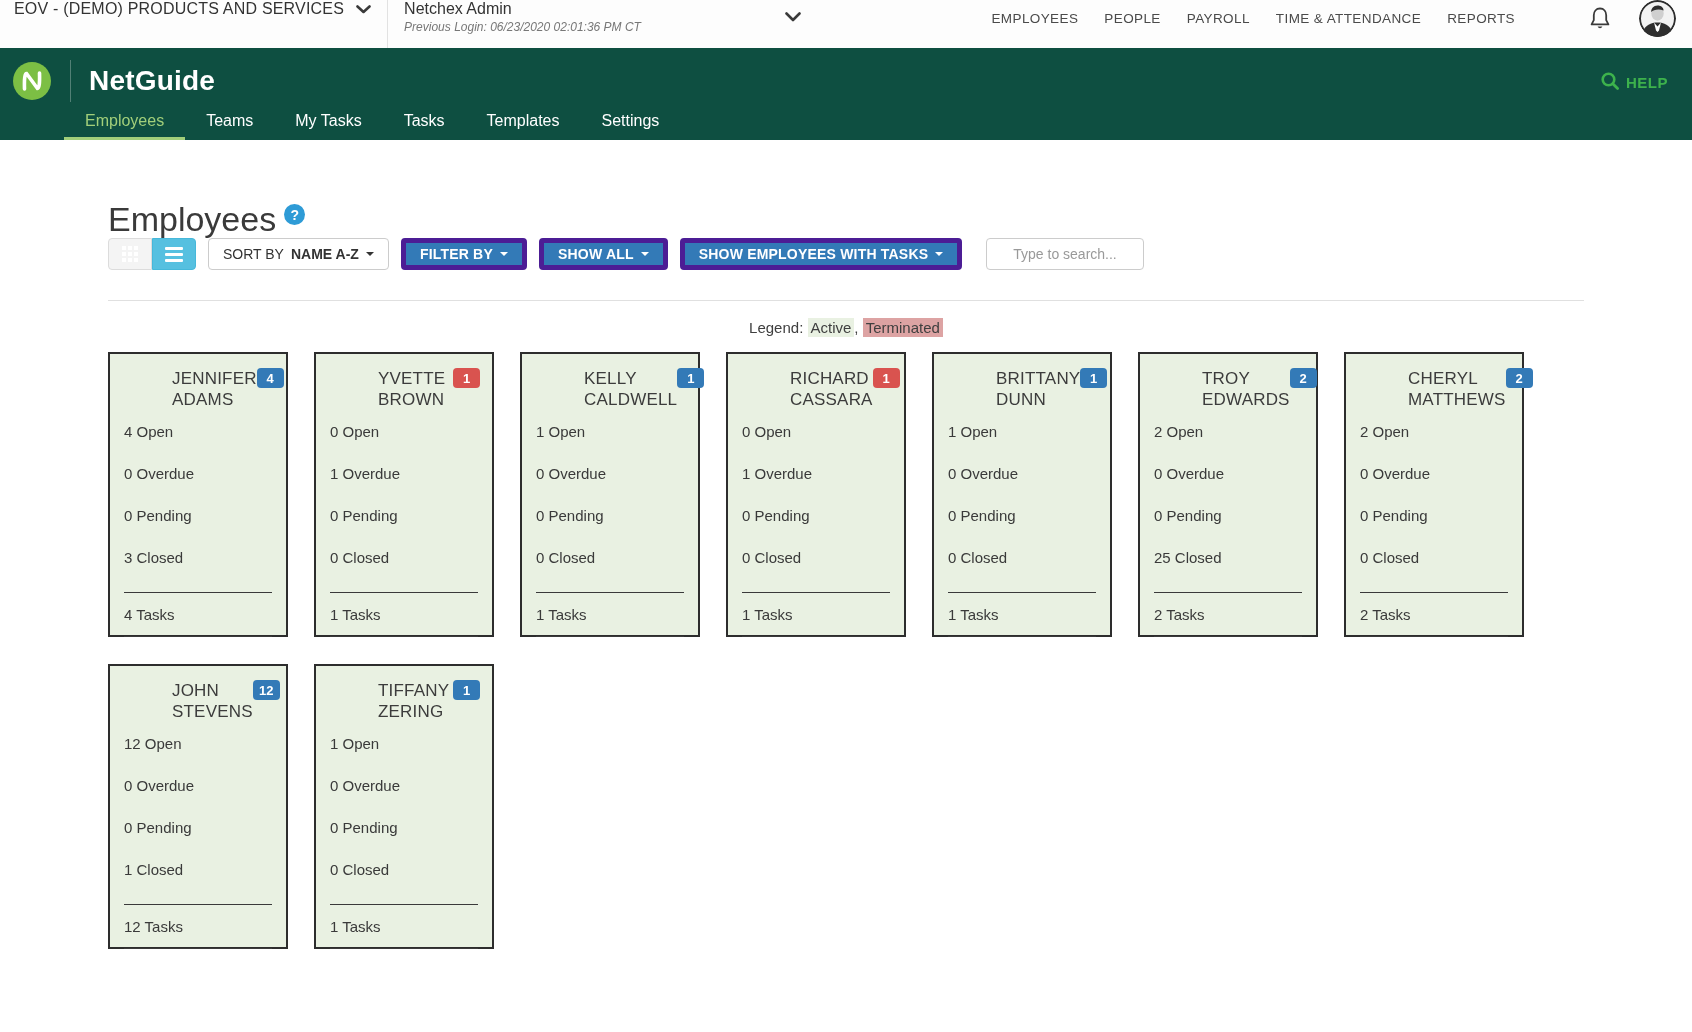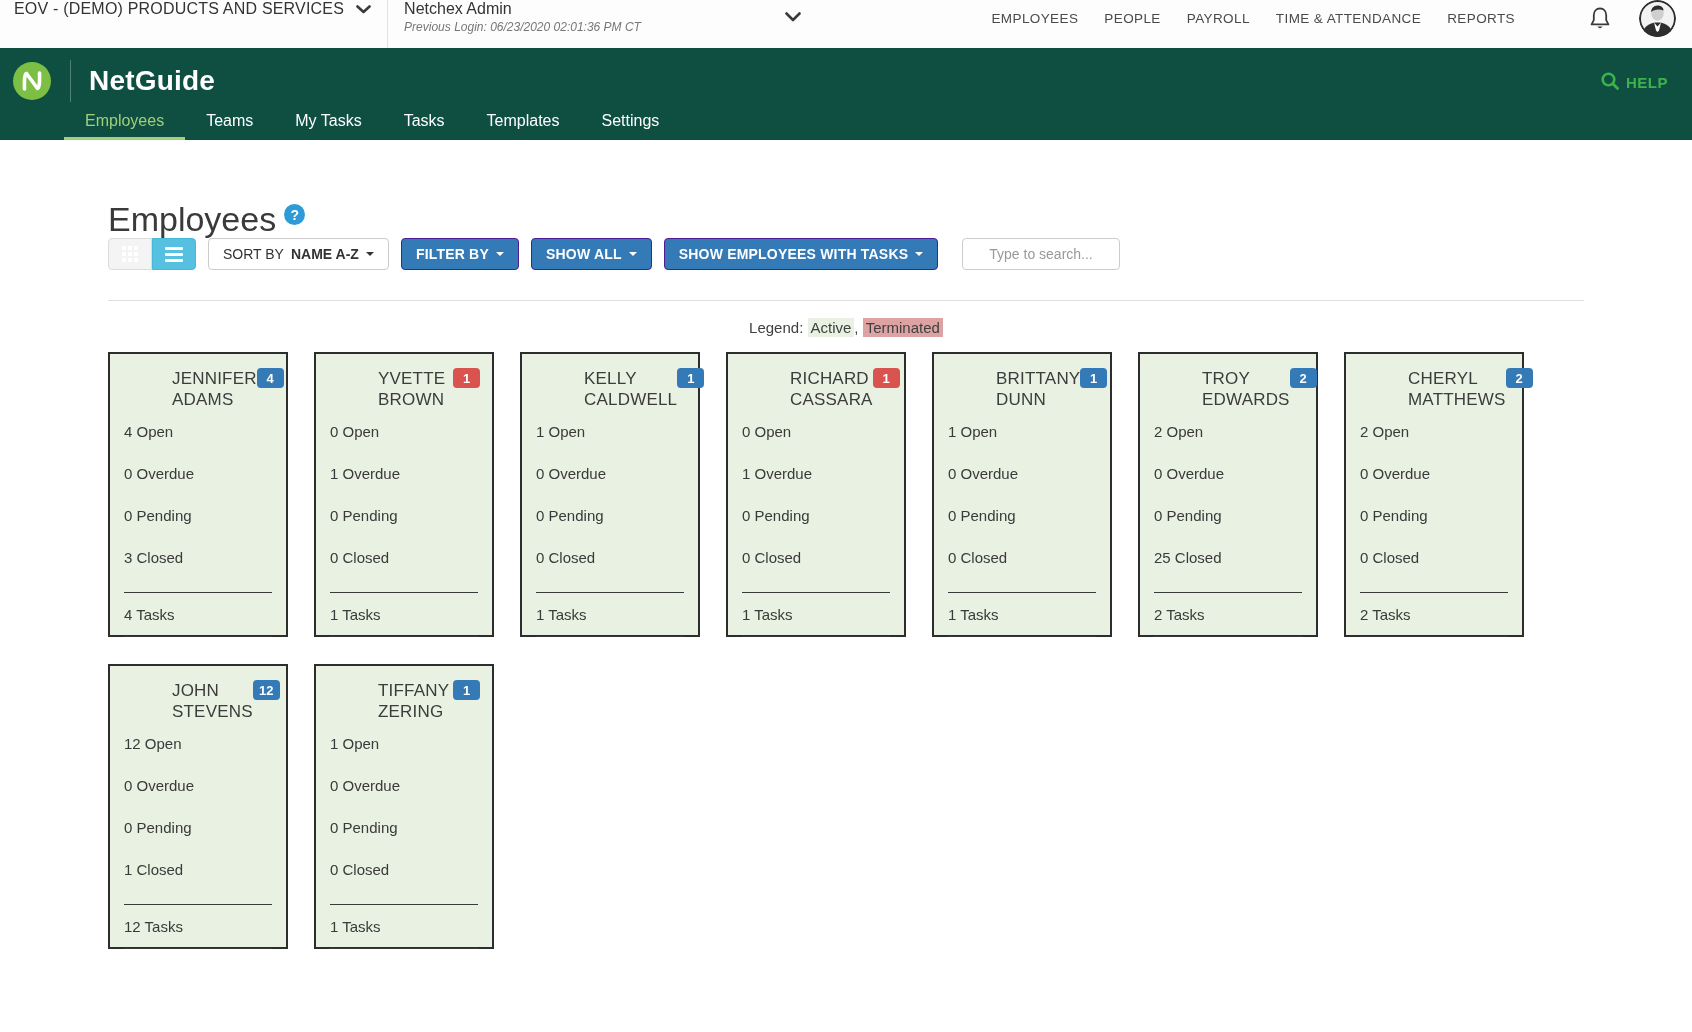--- a/index.html
+++ b/index.html
@@ -49,21 +49,21 @@
   .toggle-btn { width: 44px; height: 32px; display: flex; align-items: center; justify-content: center; cursor: pointer; }
   .toggle-grid { background: #f4f4f4; border: 1px solid #dcdcdc; border-radius: 4px 0 0 4px; }
   .toggle-list { background: #56c0e0; border: 1px solid #46b8da; border-radius: 0 4px 4px 0; }
   .mini-grid { display: grid; grid-template-columns: repeat(3, 4px); grid-auto-rows: 4px; gap: 2px; }
   .mini-grid span { background: #ffffff; }
   .mini-list { display: flex; flex-direction: column; gap: 3px; }
   .mini-list span { width: 18px; height: 3px; background: #ffffff; border-radius: 1px; }
   .btn { height: 32px; display: inline-flex; align-items: center; gap: 7px; border-radius: 4px;
     font-size: 14px; cursor: pointer; padding: 0 14px; white-space: nowrap; }
   .btn-white { background: #ffffff; border: 1px solid #cccccc; color: #333; }
-  .btn-blue { background: #337ab7; border: 1px solid #4c1d95; color: #ffffff; font-weight: 700; letter-spacing: 0.2px; }
+  .btn-blue { background: #337ab7; border: 5px solid #4c1d95; color: #ffffff; font-weight: 700; letter-spacing: 0.2px; }
   .caret { width: 0; height: 0; border-left: 4px solid transparent; border-right: 4px solid transparent;
     border-top: 4px solid currentColor; display: inline-block; }
   .sort-strong { font-weight: 700; }
   .search-input { height: 32px; width: 158px; border: 1px solid #cccccc; border-radius: 4px;
     padding: 0 26px; font-size: 14px; color: #333; font-family: inherit; margin-left: 12px; }
   .search-input::placeholder { color: #999; }
 
   .toolbar-divider { margin-top: 30px; border: 0; border-top: 1px solid #e0e0e0; }
 
   .legend { margin-top: 18px; text-align: center; font-size: 15px; color: #3f3f3f; }

